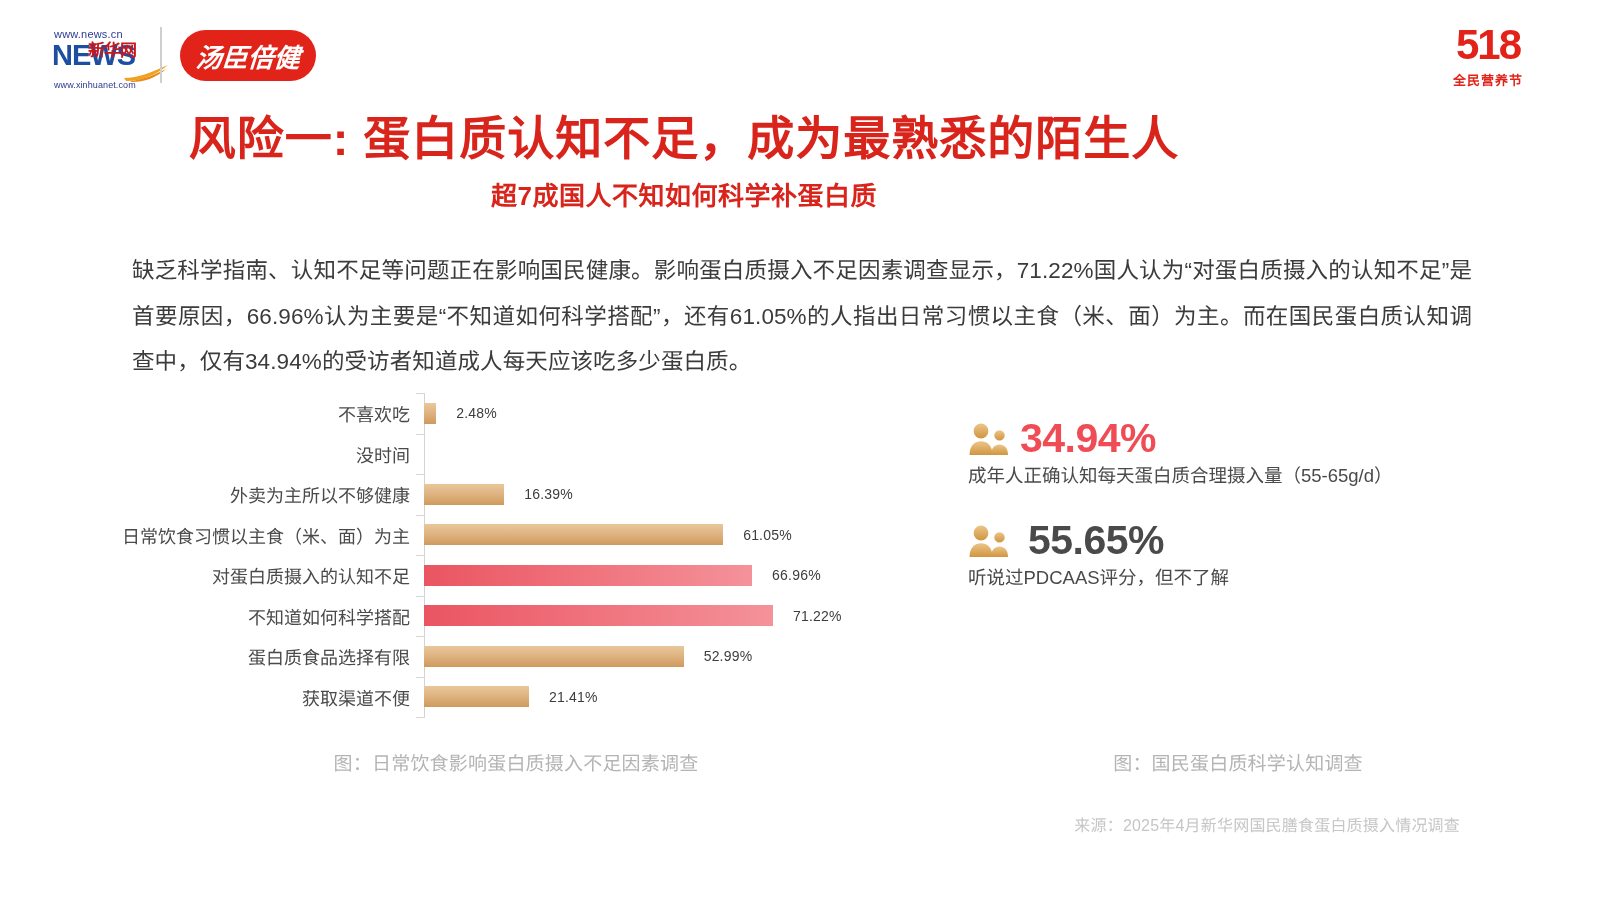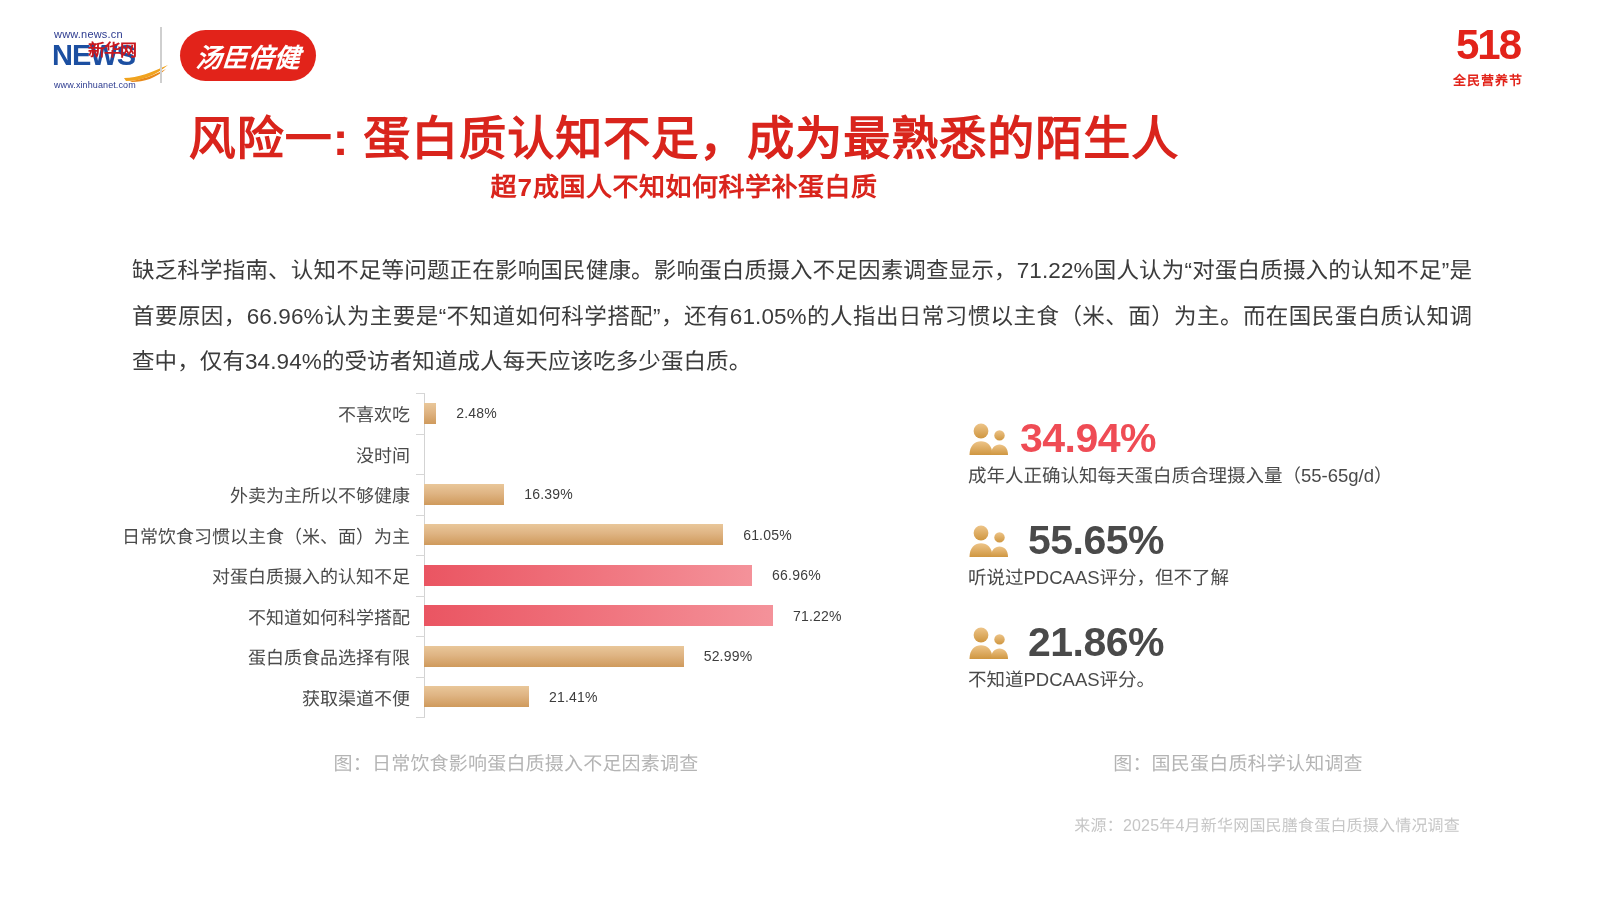--- a/index.html
+++ b/index.html
@@ -144,27 +144,26 @@
   }
   #main-title {
     font-size: 47px;
     font-weight: 700;
     color: #d9241c;
     letter-spacing: 1px;
     line-height: 1.15;
     white-space: nowrap;
   }
   #sub-title {
-    margin-top: 0;
+    margin-top: 9px;
     font-size: 26px;
     font-weight: 700;
     color: #d9241c;
     letter-spacing: .5px;
     white-space: nowrap;
-    font-family: Liberation Mono, monospace;
   }
 
   
   #paragraph {
     position: absolute;
     left: 132px;
     top: 248px;
     width: 1340px;
     font-size: 22.5px;
     line-height: 2.03;
@@ -438,36 +437,18 @@
             </defs>
             <circle cx="13" cy="9" r="7.4" fill="url(#pg1)"></circle>
             <path d="M1.5 33 C1.5 23.5, 7 19.3, 13 19.3 C19 19.3, 24.5 23.5, 24.5 33 Z" fill="url(#pg1)"></path>
             <circle cx="31.5" cy="13.4" r="5.2" fill="url(#pg1)"></circle>
             <path d="M23 33 C23 26, 27 22.6, 31.5 22.6 C36 22.6, 40 26, 40 33 Z" fill="url(#pg1)"></path>
           </svg>
           <div class="stat-number neutral" style="color: rgb(74, 74, 74);">55.65%</div>
         </div>
         <div class="stat-caption">听说过PDCAAS评分，但不了解</div>
       </div>
-      <div class="stat-block">
-        <div class="stat-head">
-          <svg class="people-icon" viewBox="0 0 42 34">
-            <defs>
-              <linearGradient id="pg2" x1="0" y1="0" x2="0" y2="1">
-                <stop offset="0%" stop-color="#edc488"></stop>
-                <stop offset="100%" stop-color="#cf9640"></stop>
-              </linearGradient>
-            </defs>
-            <circle cx="13" cy="9" r="7.4" fill="url(#pg2)"></circle>
-            <path d="M1.5 33 C1.5 23.5, 7 19.3, 13 19.3 C19 19.3, 24.5 23.5, 24.5 33 Z" fill="url(#pg2)"></path>
-            <circle cx="31.5" cy="13.4" r="5.2" fill="url(#pg2)"></circle>
-            <path d="M23 33 C23 26, 27 22.6, 31.5 22.6 C36 22.6, 40 26, 40 33 Z" fill="url(#pg2)"></path>
-          </svg>
-          <div class="stat-number neutral" style="color: rgb(74, 74, 74);">21.86%</div>
-        </div>
-        <div class="stat-caption">不知道PDCAAS评分。</div>
-      </div>
     </div>
   <div id="stats-caption">图：国民蛋白质科学认知调查</div>
 
   <div id="source-line">来源：2025年4月新华网国民膳食蛋白质摄入情况调查</div>
 
 </div>
 
 </body></html>

